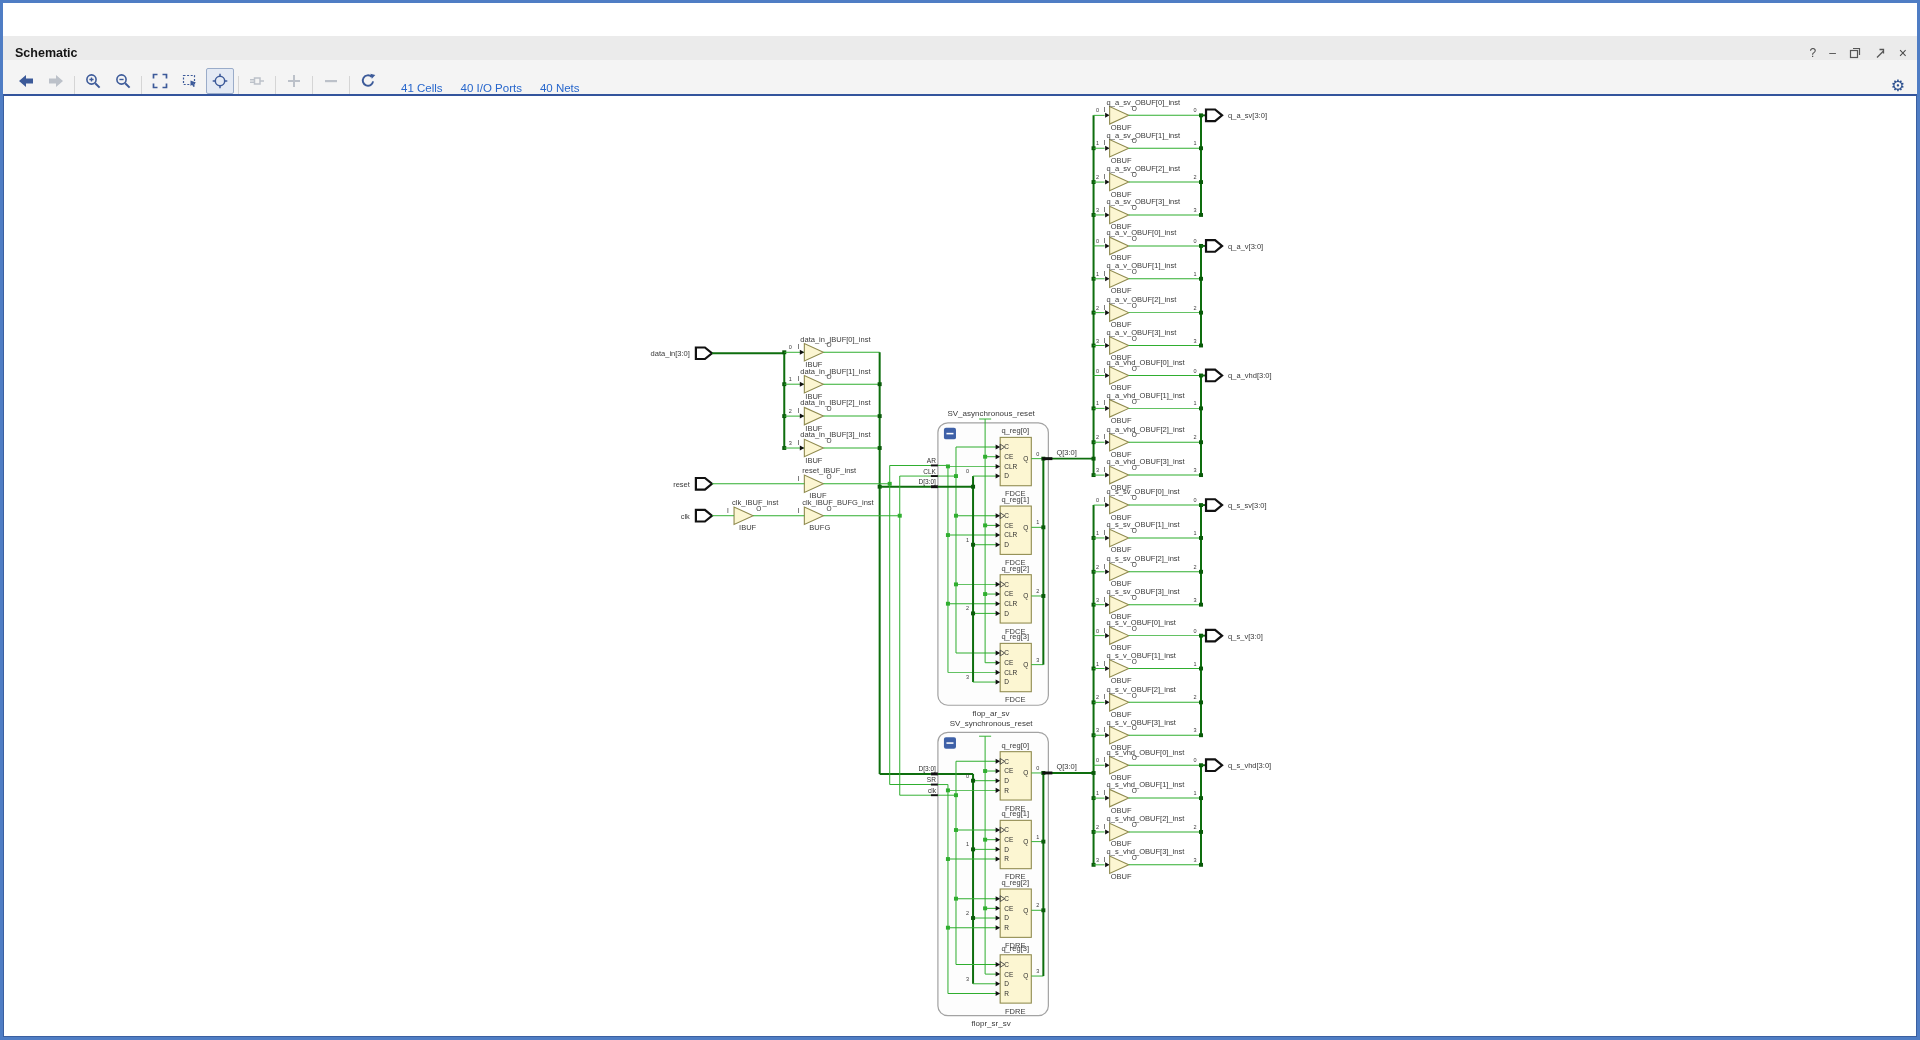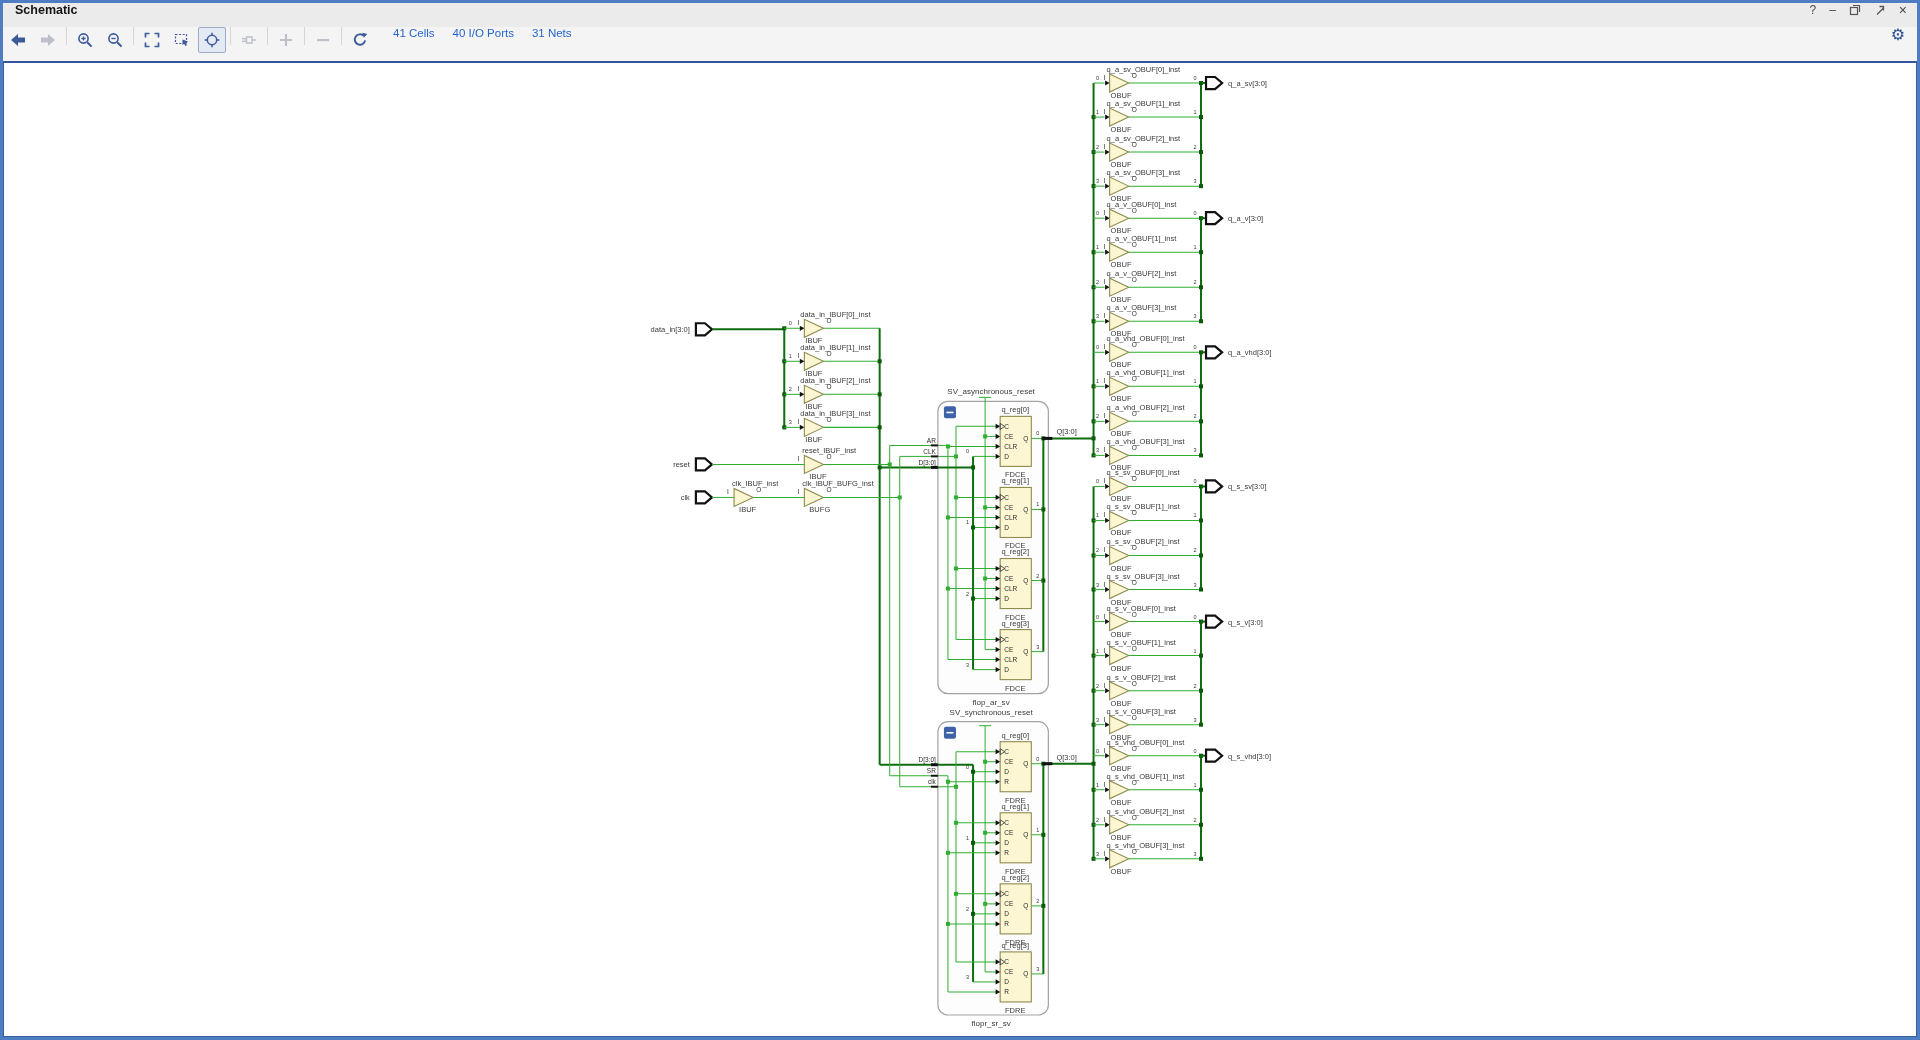--- a/index.html
+++ b/index.html
@@ -1,22 +1,22 @@
 <!DOCTYPE html>
 <html><head>
 <meta charset="utf-8">
 <style>
   html,body{margin:0;padding:0;}
   body{width:1920px;height:1040px;overflow:hidden;background:#4f7dc4;font-family:"Liberation Sans",sans-serif;}
   .frame{position:absolute;inset:0;border:3px solid #4f7dc4;border-radius:3px;display:flex;flex-direction:column;background:#fff;box-sizing:border-box;}
-  .titlebar{height:24px;background:#ebebeb;display:flex;align-items:flex-start;flex:0 0 auto;}
+  .titlebar{height:24px;background:#ebebeb;display:flex;align-items:flex-end;flex:0 0 auto;margin-top:33px;}
   .titlebar .title{font-size:12.5px;font-weight:bold;color:#151515;padding-left:12px;}
   .winctrls{margin-left:auto;display:flex;align-items:center;gap:13px;padding-right:10px;color:#4a4a4a;}
   .winctrls span{font-size:12px;line-height:1;cursor:default;display:inline-flex;align-items:center;}
-  .toolbar{height:34px;background:#f4f4f4;display:flex;align-items:flex-start;padding-left:0;flex:0 0 auto;}
+  .toolbar{height:34px;background:#f4f4f4;display:flex;align-items:flex-end;padding-left:8px;flex:0 0 auto;}
   .tbtn{width:26px;height:24px;display:flex;align-items:center;justify-content:center;border:1px solid transparent;border-radius:2px;margin:0 1px;}
   .tbtn.selected{background:#e4eaf4;border:1px solid #9aacc9;}
   .tsep{width:1px;height:18px;background:#d5d5d5;margin:0 3px;}
   .tlink{font-size:11.5px;color:#2666cc;margin-left:18px;cursor:pointer;}
   .gear{margin-left:auto;margin-right:12px;color:#2c508f;font-size:16px;line-height:1;}
   .canvas{flex:1 1 auto;background:#ffffff;border:1px solid #3a5fa0;border-top:2px solid #33549c;overflow:hidden;}
   .canvas svg{width:100%;height:100%;display:block;}
   
   .lbl{font-family:"Liberation Sans",sans-serif;font-size:7.5px;fill:#3a3a3a;}
   .pinl{font-family:"Liberation Sans",sans-serif;font-size:6.5px;fill:#2e2e2e;}
@@ -114,21 +114,21 @@
     </div>
     <div class="tsep"></div>
     <div class="tbtn">
       <svg width="16" height="16" viewBox="0 0 16 16">
           <path d="M13.1 8.4a5.2 5.2 0 1 1-1.5-4.6" fill="none" stroke="#3c5a99" stroke-width="1.9"></path>
           <polygon points="10.4,0.7 15.3,2.1 11.8,5.8" fill="#3c5a99"></polygon>
         </svg>
     </div>
     <span class="tlink">41 Cells</span>
     <span class="tlink">40 I/O Ports</span>
-    <span class="tlink">31 Nets</span>
+    <span class="tlink">40 Nets</span>
     <span class="gear">⚙</span>
   </div>
 
   <div class="canvas">
     <svg id="sch" viewBox="8 62 1904 972" preserveAspectRatio="none">
         <text x="691" y="331" class="lbl" text-anchor="end">data_in[3:0]</text>
         <path d="M697 322h9l7 6-7 6h-9z" fill="#fff" stroke="#111111" stroke-width="2.2"></path>
         <text x="691" y="466" class="lbl" text-anchor="end">reset</text>
         <path d="M697 457h9l7 6-7 6h-9z" fill="#fff" stroke="#111111" stroke-width="2.2"></path>
         <text x="691" y="499" class="lbl" text-anchor="end">clk</text>

